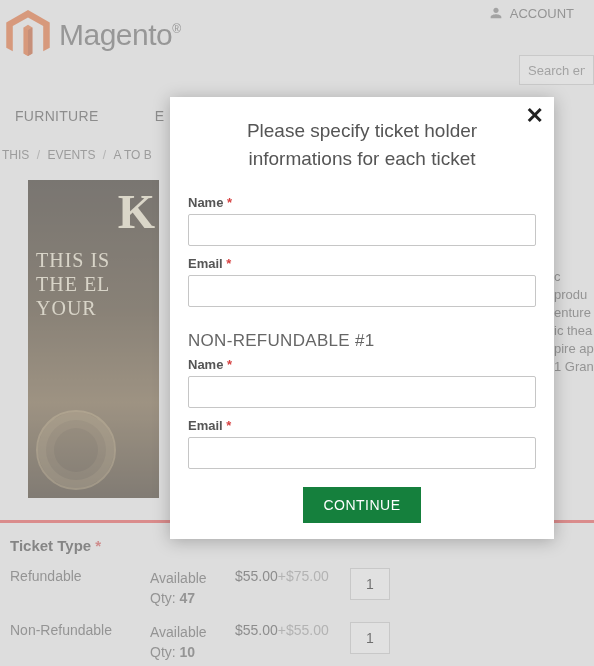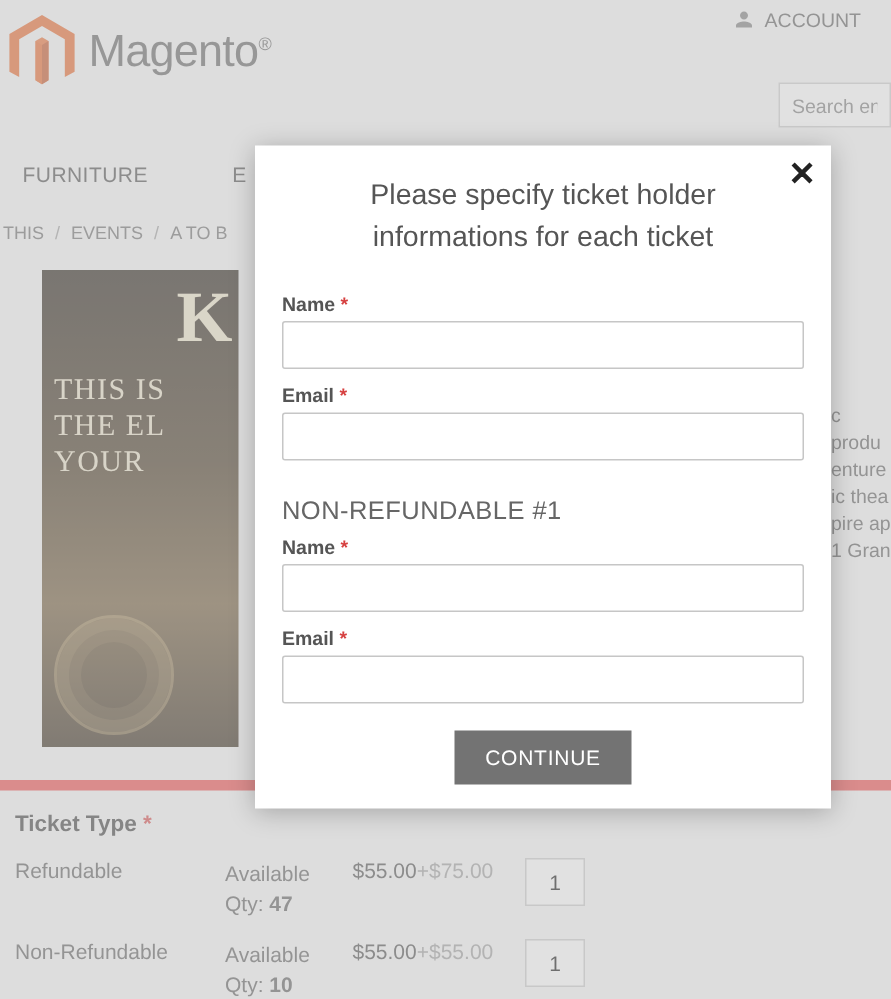--- a/index.html
+++ b/index.html
@@ -125,21 +125,21 @@
     line-height: 18px;
     text-align: left;
     overflow: hidden;
   }
   
   .ticket-block {
     position: absolute;
     top: 520px;
     left: 0;
     right: 0;
-    border-top: 7px solid #ef4444;
+    border-top: 3px solid #ef4444;
     padding: 14px 10px 0 10px;
   }
   .ticket-block h4 {
     font-size: 15px;
     font-weight: bold;
     color: #333;
   }
   .option-row {
     display: flex;
     align-items: flex-start;
@@ -206,21 +206,21 @@
     height: 32px;
     border: 1px solid #c6c6c6;
     border-radius: 2px;
     padding: 0 8px;
     margin-bottom: 10px;
     font-size: 13px;
   }
   .modal .continue {
     display: block;
     margin: 8px auto 0 auto;
-    background: #737373;
+    background: #15803d;
     color: #fff;
     border: none;
     height: 36px;
     padding: 0 20px;
     font-size: 14px;
     letter-spacing: 0.5px;
     cursor: pointer;
   }
 </style>
 </head>

